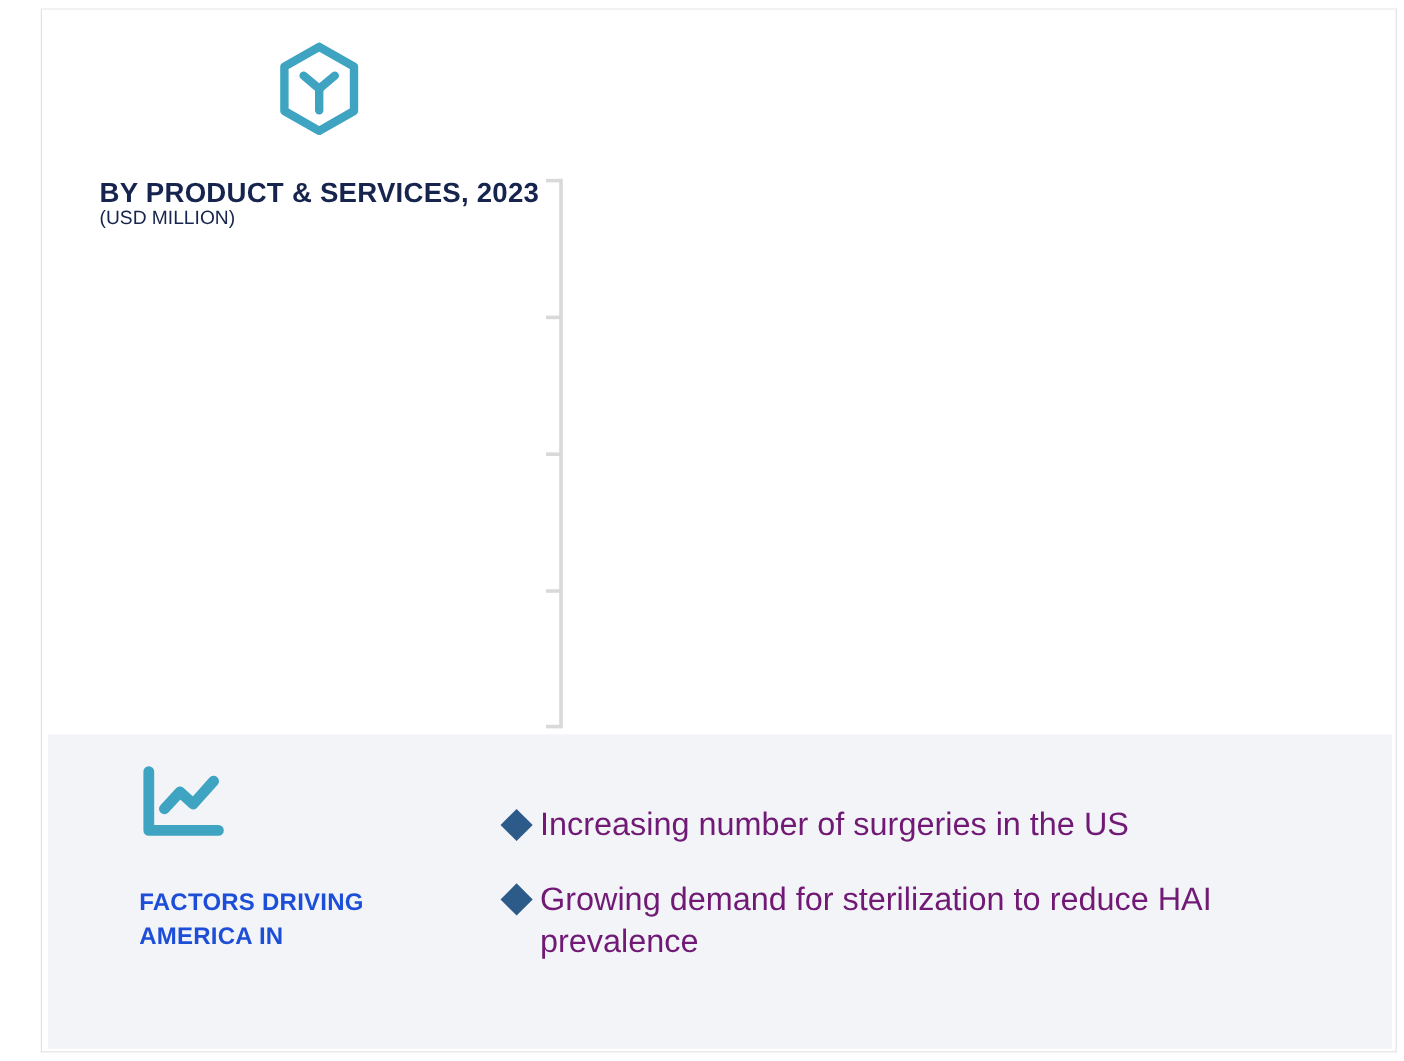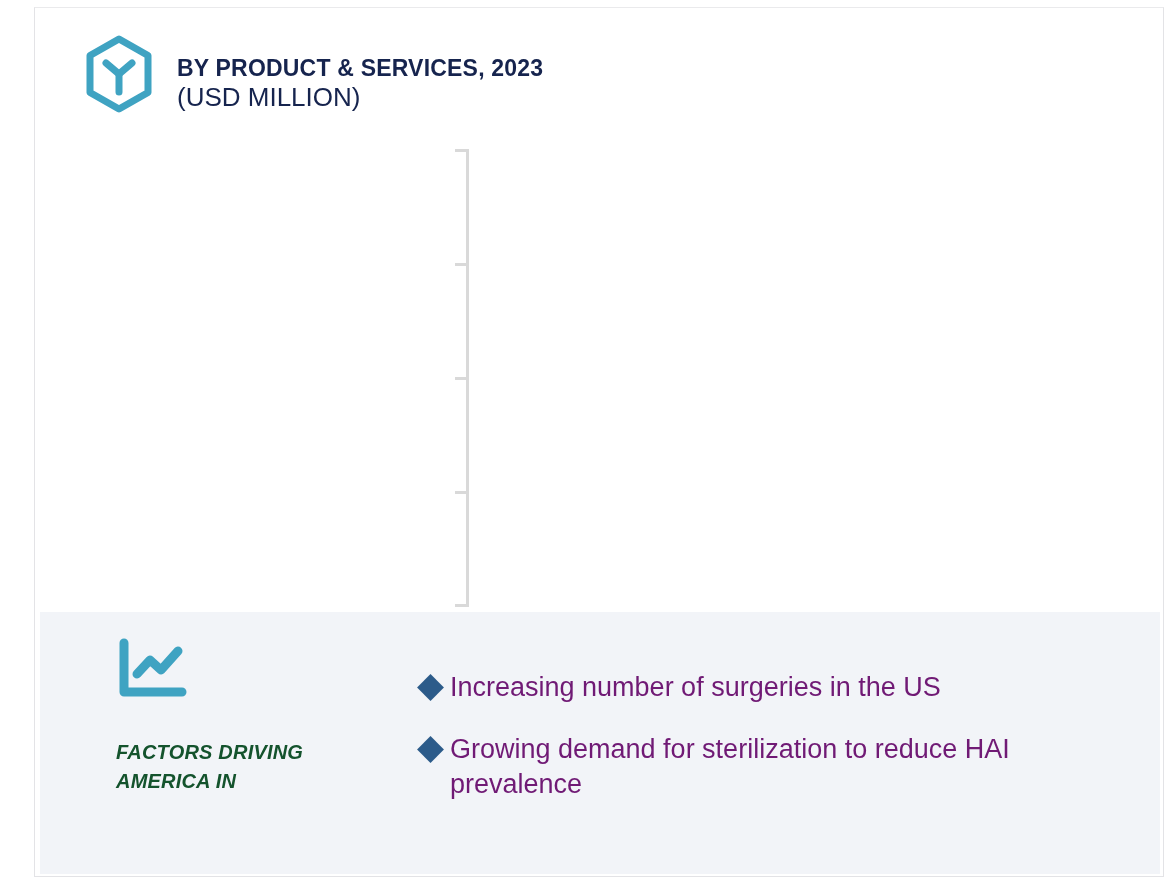--- a/index.html
+++ b/index.html
@@ -30,35 +30,36 @@
     border: 1px solid #e3e3e6;
     border-top: 1px solid #eaeaec;
   }
 
   
   .header {
     position: absolute;
     left: 48px;
     top: 25px;
     display: flex;
-    align-items: flex-end;
+    align-items: center;
     gap: 22px;
+    flex-direction: column;
   }
   .hex-icon { width: 72px; height: 78px; flex: none; margin-top: 2px; }
   .header-text { padding-top: 12px; }
   .title-main {
     font-size: 23px;
     font-weight: bold;
     color: #16244e;
     letter-spacing: 0.2px;
     line-height: 1.18;
     white-space: nowrap;
   }
   .title-sub {
-    font-size: 26px;
+    font-size: 16px;
     font-weight: normal;
     color: #16244e;
     line-height: 1.18;
     white-space: nowrap;
   }
 
   
   .chart {
     position: absolute;
     left: 0px;
@@ -125,24 +126,23 @@
     position: absolute;
     left: 76px;
     top: 26px;
     width: 270px;
   }
   .line-icon { width: 72px; height: 62px; display: block; }
   .factors-title {
     margin-top: 38px;
     font-size: 20px;
     font-weight: bold;
-    color: #14532d;
+    color: #1d4ed8;
     line-height: 1.45;
     letter-spacing: 0.2px;
-    font-style: italic;
   }
   .bullets {
     position: absolute;
     left: 381px;
     top: 58px;
     width: 700px;
   }
   .bullet {
     display: flex;
     align-items: flex-start;

